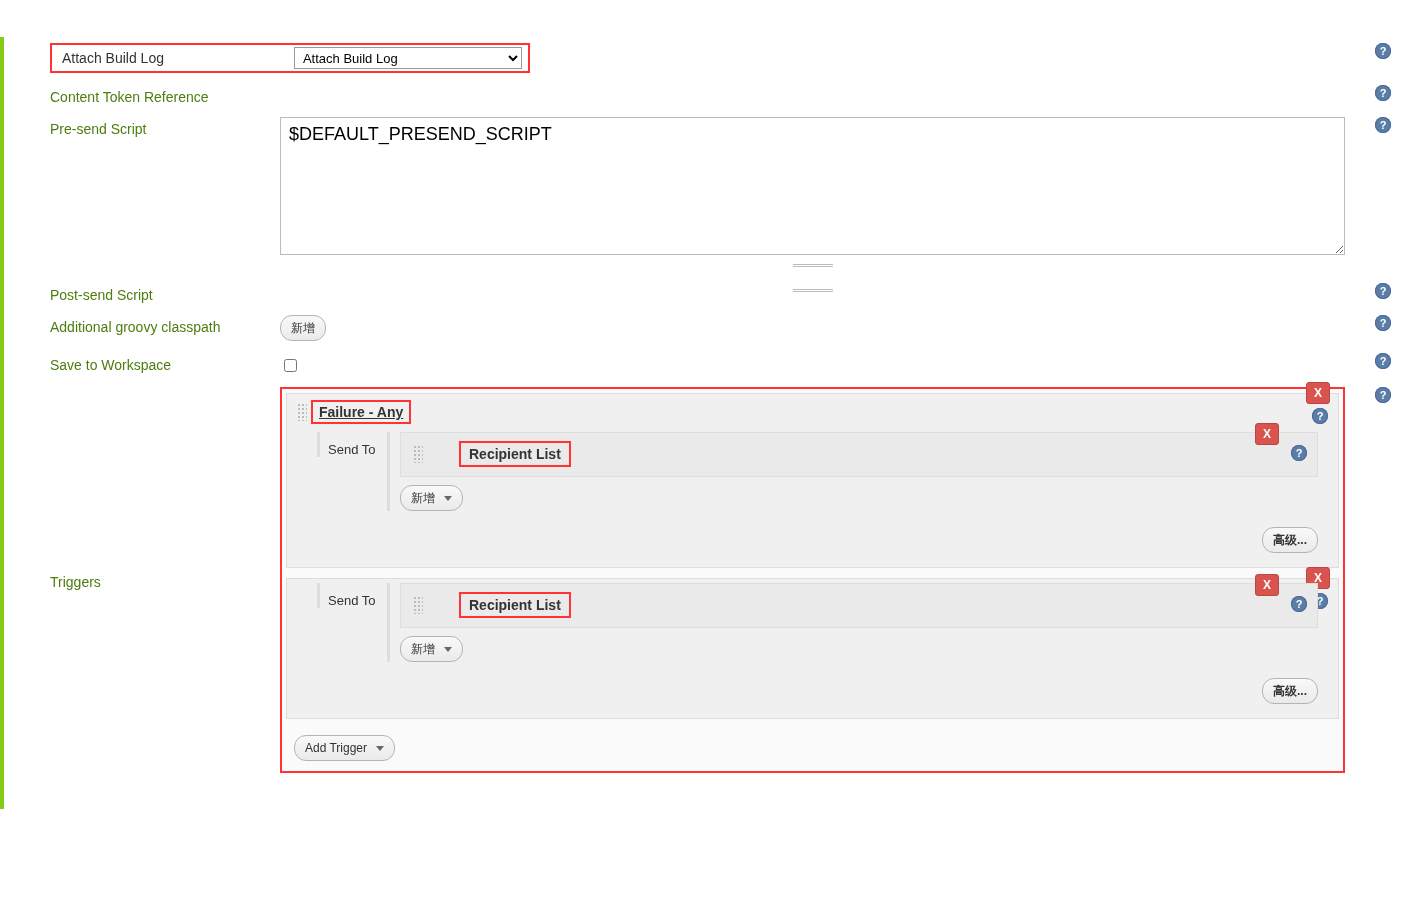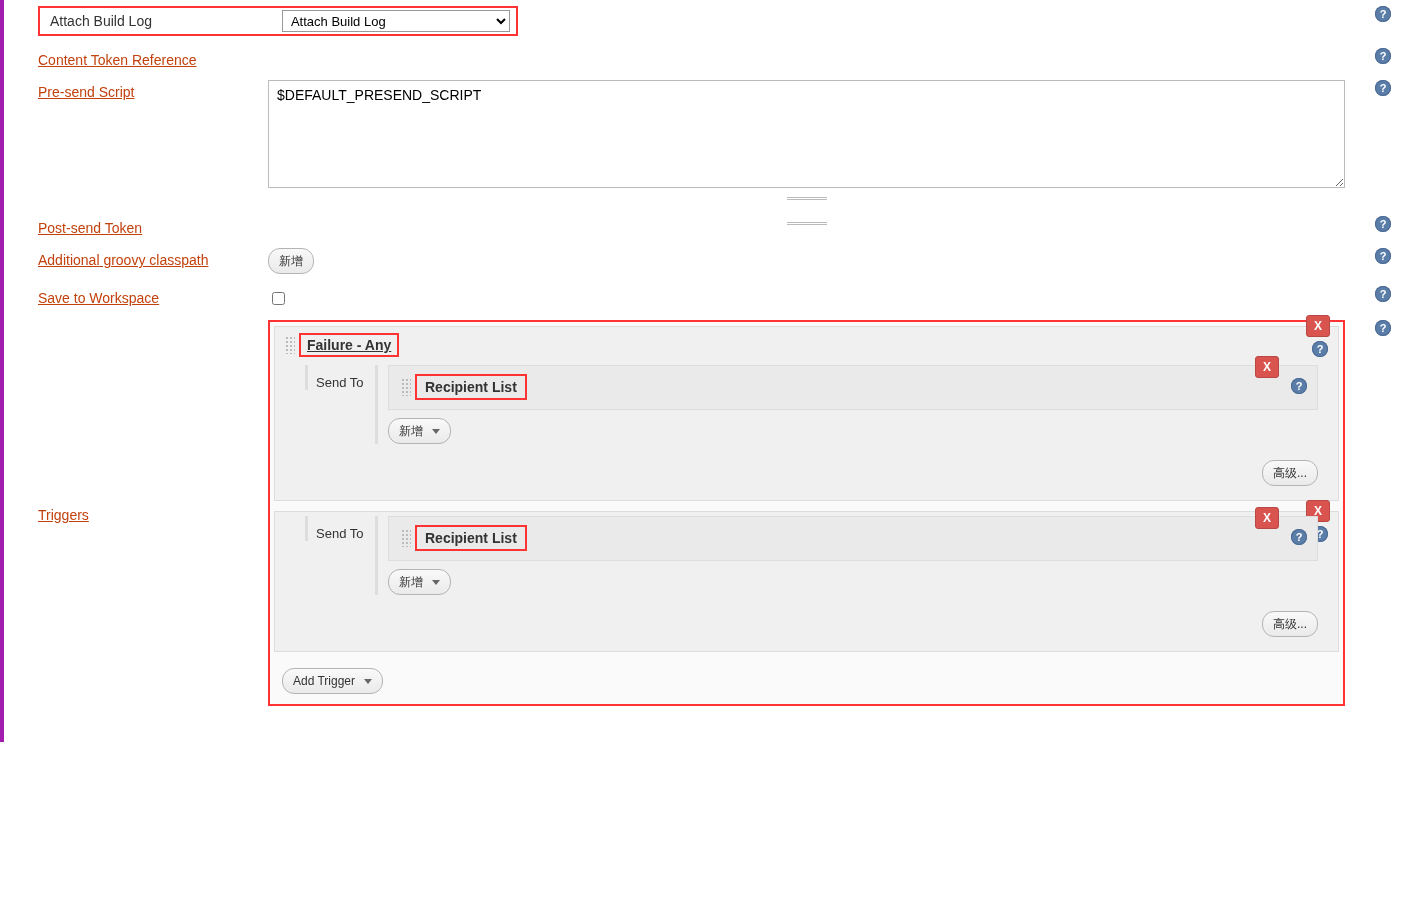--- a/index.html
+++ b/index.html
@@ -6,37 +6,37 @@
   body {
     margin: 0;
     padding: 0;
     font-family: Arial, Helvetica, sans-serif;
     font-size: 13px;
     color: #333;
     background: #fff;
     width: 1405px;
   }
   .page {
-    padding: 0 0 30px 4px;
+    padding: 0 0 30px 16px;
     background: #fff;
-    border-left: 4px solid #a21caf;
+    border-left: 4px solid #84cc16;
+    margin-top: 37px;
   }
   .row {
     display: flex;
     align-items: flex-start;
     padding: 6px 10px 6px 30px;
     position: relative;
   }
   .row-label {
     width: 230px;
     flex: 0 0 230px;
-    color: #c2410c;
+    color: #4d7c0f;
     font-size: 14px;
     padding-top: 4px;
-    text-decoration: underline;
   }
   .row-field {
     flex: 1 1 auto;
     position: relative;
     padding-right: 50px;
   }
   .help-icon {
     position: absolute;
     right: 14px;
     top: 6px;
@@ -55,26 +55,26 @@
   select.attach-select {
     width: 230px;
     height: 22px;
     font-size: 13px;
     border: 1px solid #999;
     padding: 0 4px;
     background: #fff;
   }
   textarea.script {
     width: 100%;
-    height: 108px;
+    height: 138px;
     resize: both;
     border: 1px solid #bbb;
     padding: 6px 8px;
     font-family: Arial, sans-serif;
-    font-size: 14px;
+    font-size: 18px;
   }
   .textarea-handle {
     text-align: center;
     margin-top: -2px;
   }
   .textarea-handle span {
     display: inline-block;
     width: 40px;
     height: 4px;
     background: repeating-linear-gradient(to bottom, #bbb 0 1px, transparent 1px 2px);
@@ -188,20 +188,21 @@
   .recipient-box {
     background: #eaeaea;
     border: 1px solid #ddd;
     position: relative;
     padding: 10px 12px;
     margin-bottom: 8px;
   }
   .recipient-inner {
     display: inline-flex;
     align-items: center;
+    gap: 32px;
   }
   .recipient-title {
     font-weight: bold;
     font-size: 14px;
     padding: 3px 8px;
     outline: 2px solid #f33;
   }
   .recipient-del {
     position: absolute;
     right: 38px;
@@ -229,20 +230,21 @@
     font-weight: bold;
     font-size: 11px;
     line-height: 16px;
     text-align: center;
     cursor: pointer;
     box-shadow: inset 0 0 0 1px #4a6a94;
   }
   .trigger-footer {
     text-align: right;
     padding: 6px 20px 14px 10px;
+    font-weight: bold;
   }
   .add-trigger-row {
     padding: 6px 8px;
   }
   .attach-row-box {
     border: 2px solid #f33;
     display: flex;
     align-items: center;
     padding: 2px 6px 2px 0;
     width: 480px;
@@ -277,21 +279,21 @@
   <div class="row">
     <div class="row-label">Pre-send Script</div>
     <div class="row-field">
       <textarea class="script" style="">$DEFAULT_PRESEND_SCRIPT</textarea>
       <div class="textarea-handle"><span></span></div>
     </div>
     <div class="help-icon">?</div>
   </div>
 
   <div class="row">
-    <div class="row-label">Post-send Token</div>
+    <div class="row-label">Post-send Script</div>
     <div class="row-field">
       <div class="textarea-handle"><span></span></div>
     </div>
     <div class="help-icon">?</div>
   </div>
 
   <div class="row">
     <div class="row-label">Additional groovy classpath</div>
     <div class="row-field">
       <span class="btn">新增</span>

